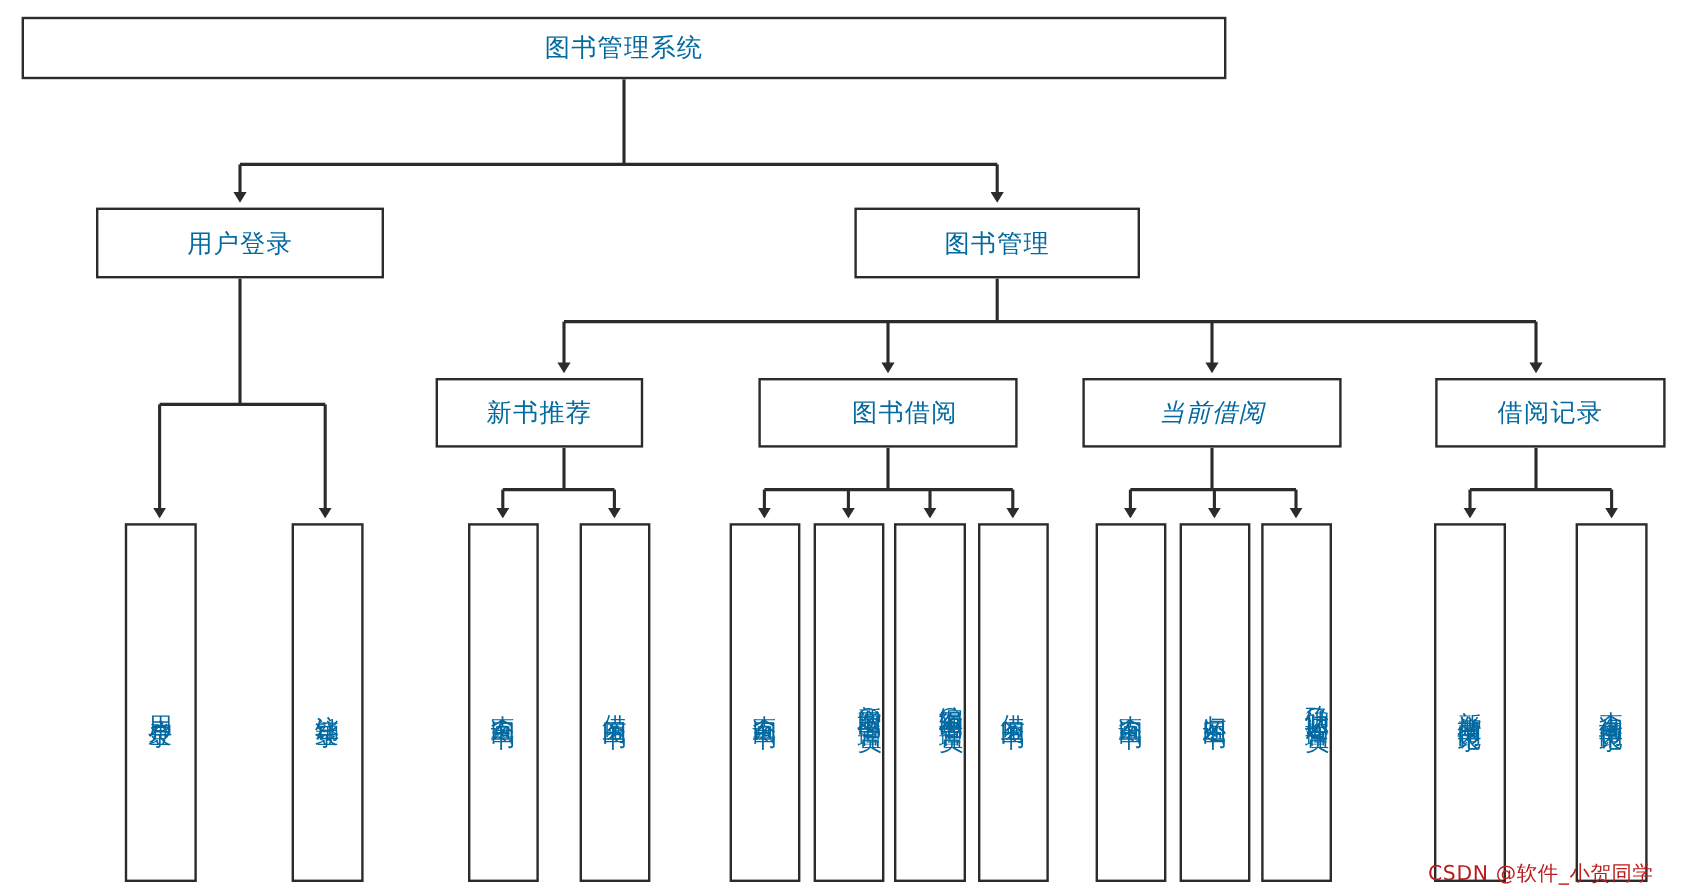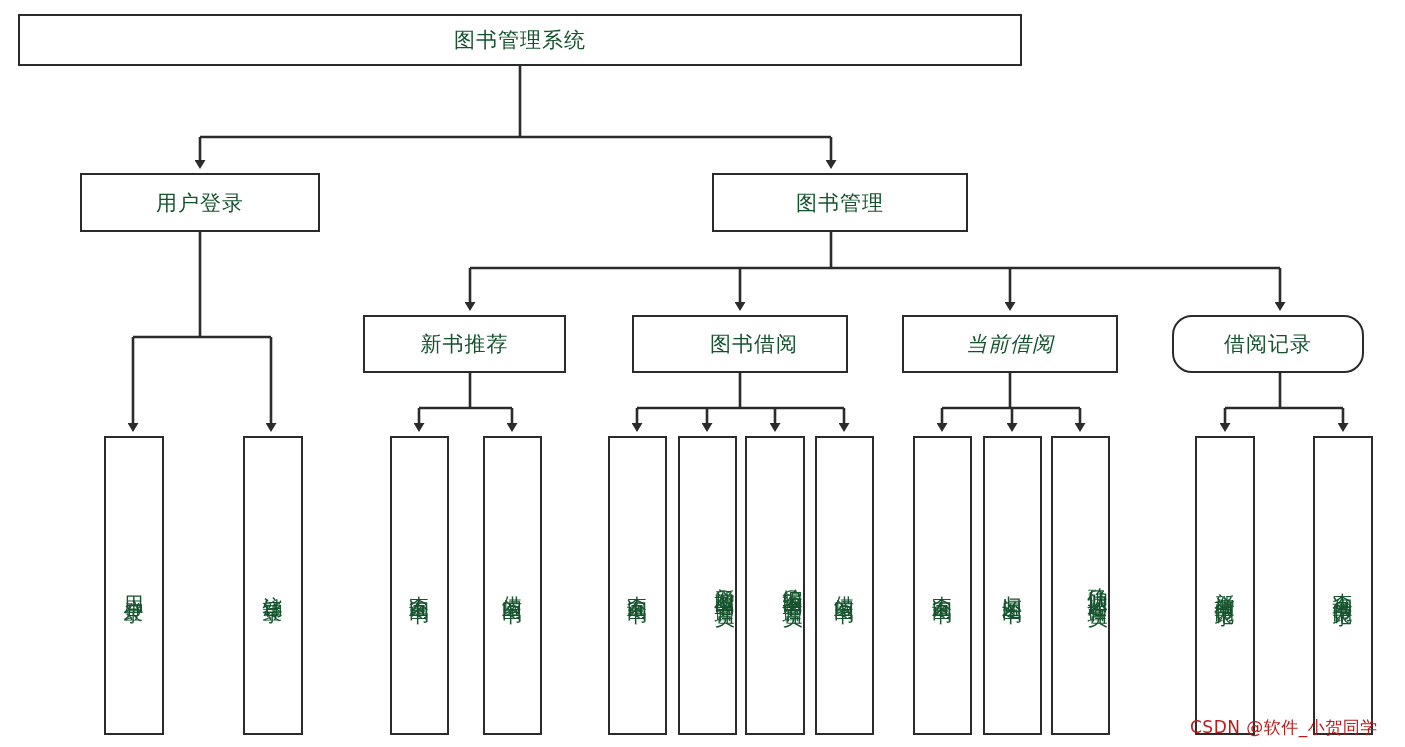--- a/index.html
+++ b/index.html
@@ -26,21 +26,21 @@
     pointer-events: none;
   }
   .node {
     position: absolute;
     box-sizing: border-box;
     background: #ffffff;
     border: 2px solid #2b2b2b;
     display: flex;
     align-items: center;
     justify-content: center;
-    color: #14532d;
+    color: #0369a1;
   }
   .node.horiz {
     font-size: 21px;
     letter-spacing: 1px;
   }
   .node.vert {
     writing-mode: vertical-rl;
     text-orientation: upright;
     font-size: 20px;
     letter-spacing: 3px;
@@ -111,29 +111,29 @@
       <path d="M1225,408 L1343,408"></path>
       <path d="M1225,408 L1225,424" marker-end="url(#arrow)"></path>
       <path d="M1343,408 L1343,424" marker-end="url(#arrow)"></path>
     </g>
   </svg>
 
   <div class="node horiz" style="left:18px; top:14px; width:1004px; height:52px;">图书管理系统</div>
 
   <div class="node horiz" style="left:80px; top:173px; width:240px; height:59px;">用户登录</div>
 
-  <div class="node horiz" style="left:712px; top:173px; width:256px; height:59px;">图书管理</div>
+  <div class="node horiz" style="left:712px; top:173px; width:238px; height:59px;">图书管理</div>
 
-  <div class="node horiz" style="left:363px; top:315px; width:203px; height:58px;">新书推荐</div>
+  <div class="node horiz" style="left:363px; top:315px; width:173px; height:58px;">新书推荐</div>
 
   <div class="node horiz" style="left:632px; top:315px; width:216px; height:58px;padding-left:28px;">图书借阅</div>
 
   <div class="node horiz" style="left:902px; top:315px; width:216px; height:58px;font-style:italic;">当前借阅</div>
 
-  <div class="node horiz" style="left:1172px; top:315px; width:192px; height:58px;border-radius:20px;">借阅记录</div>
+  <div class="node horiz" style="left:1196px; top:315px; width:192px; height:58px;">借阅记录</div>
 
   <div class="node vert" style="left:104px; top:436px; width:60px; height:299px;">用户登录</div>
 
   <div class="node vert" style="left:243px; top:436px; width:60px; height:299px;">注销登录</div>
 
   <div class="node vert" style="left:390px; top:436px; width:59px; height:299px;">查询图书</div>
 
   <div class="node vert" style="left:483px; top:436px; width:59px; height:299px;">借阅图书</div>
 
   <div class="node vert" style="left:608px; top:436px; width:59px; height:299px;">查询图书</div>

